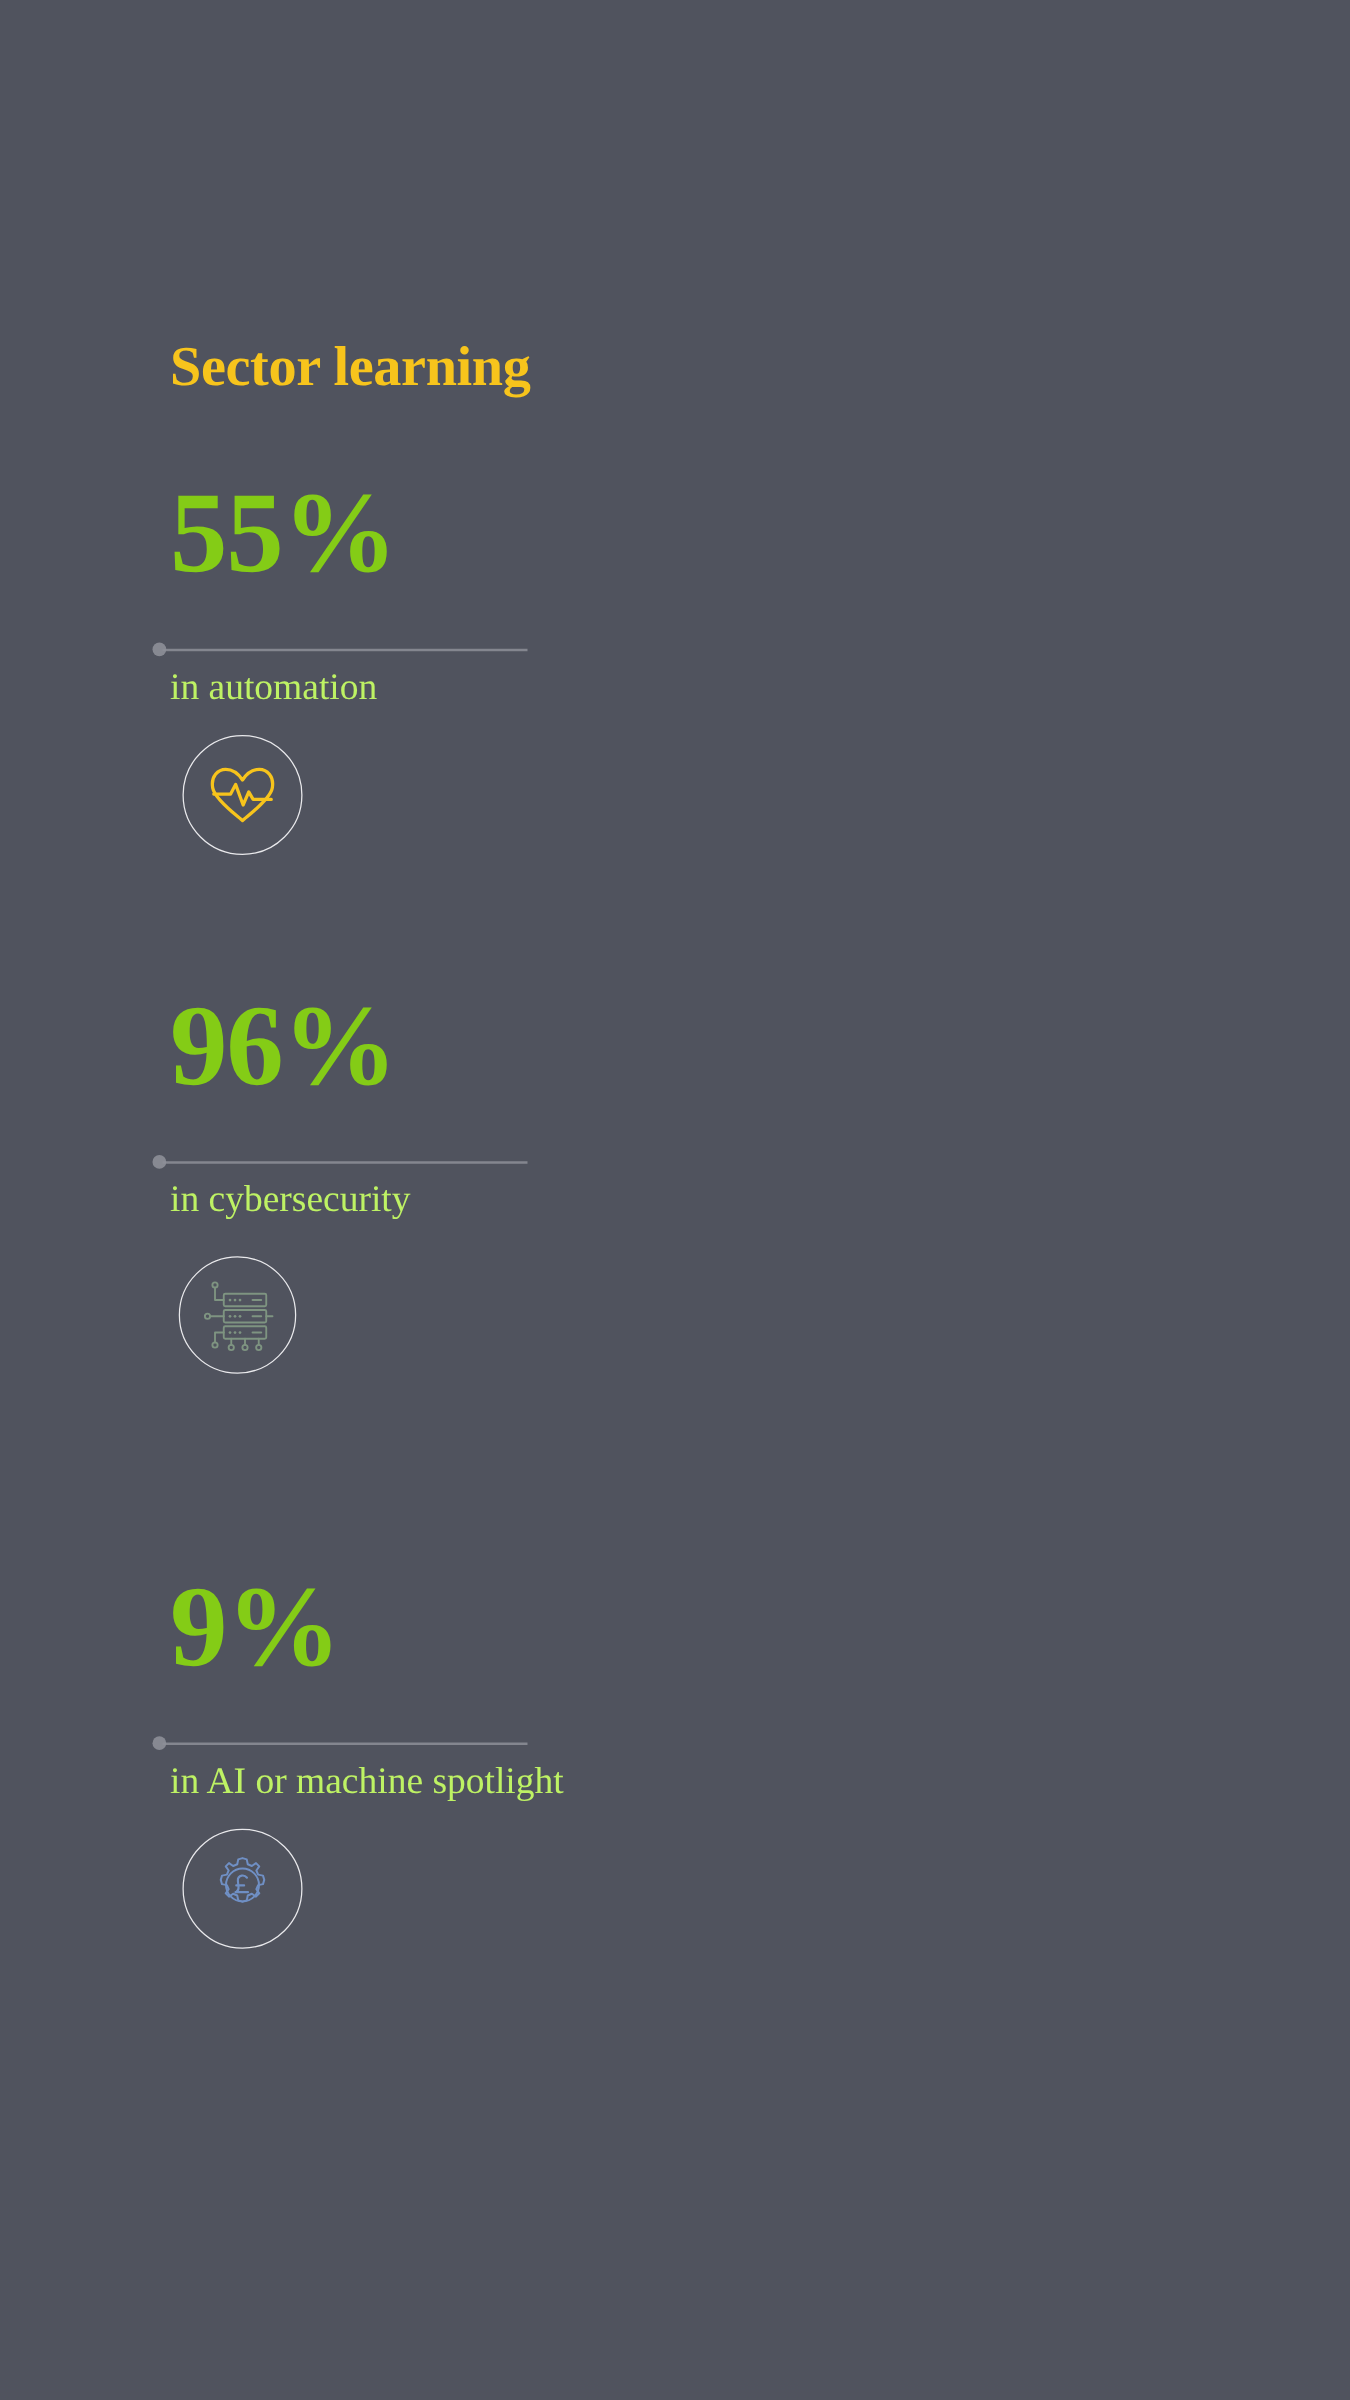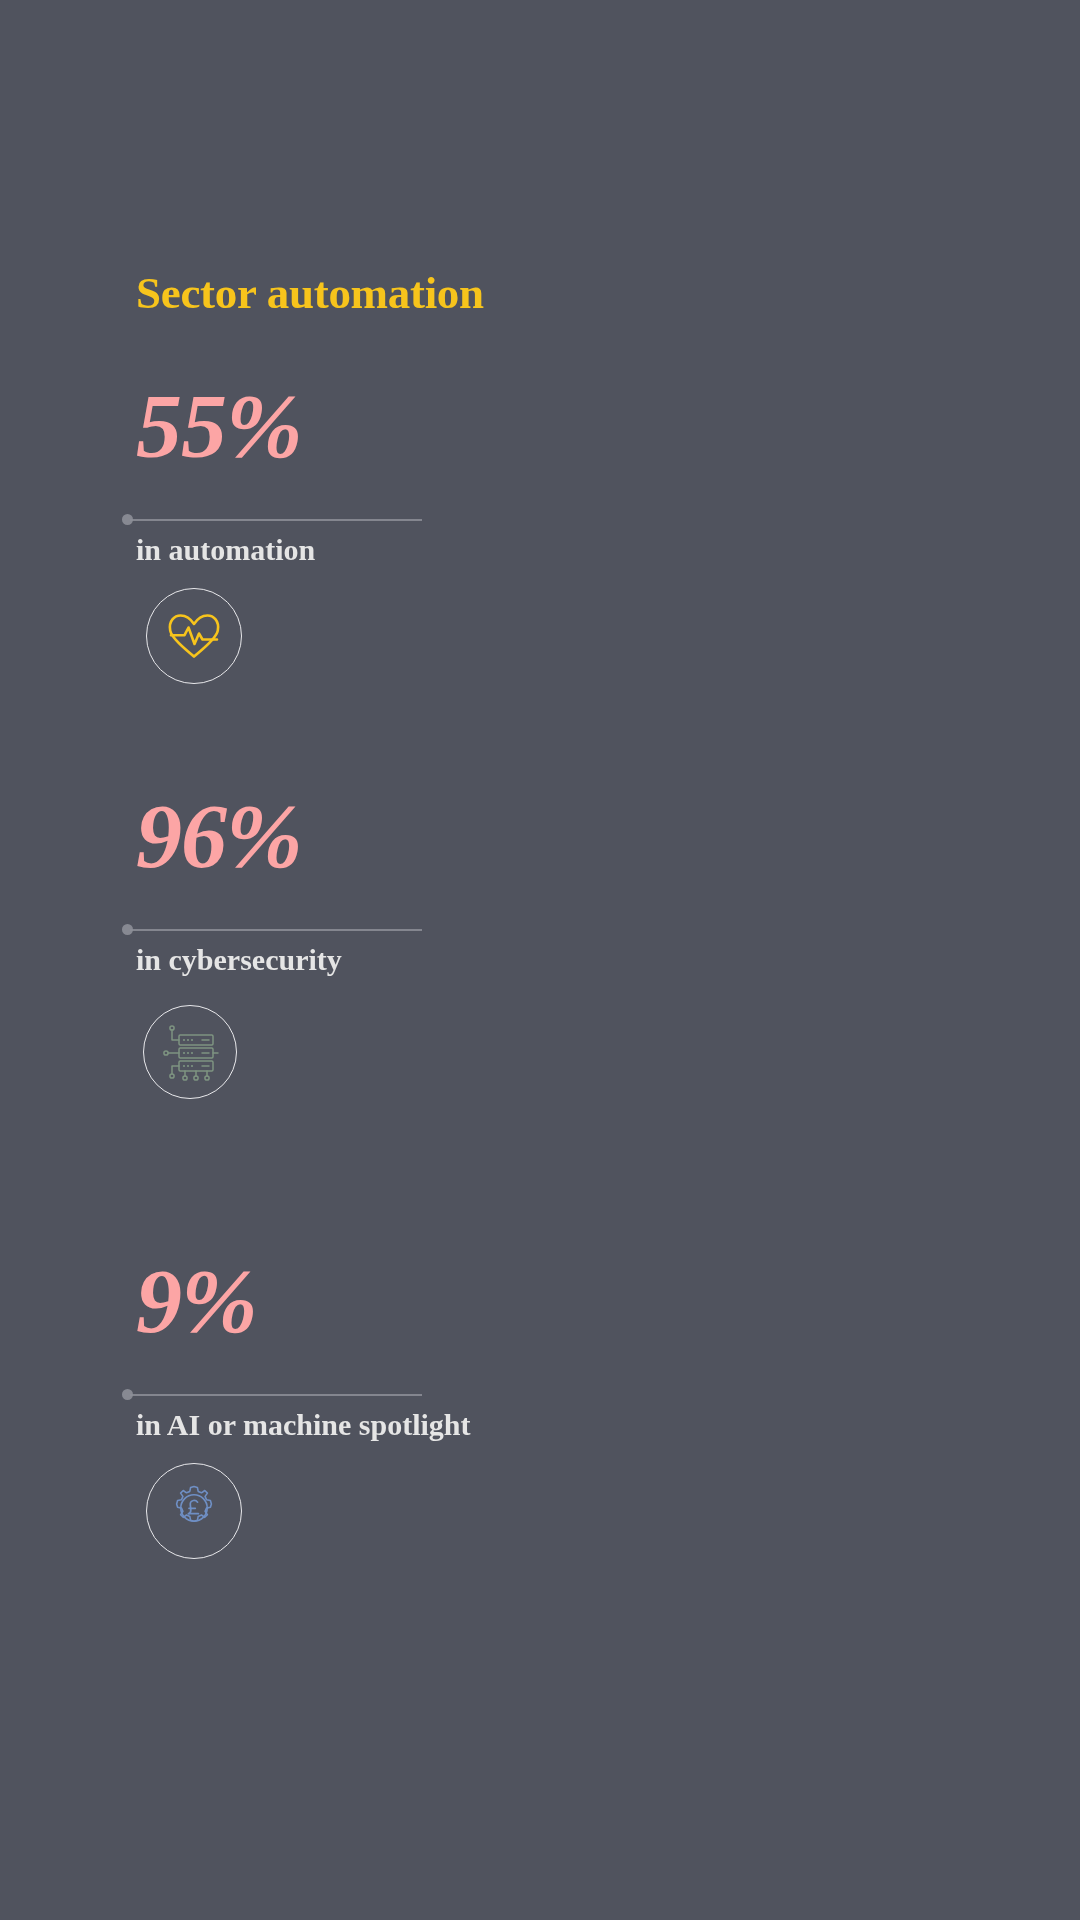--- a/index.html
+++ b/index.html
@@ -53,24 +53,23 @@
   .stat-block.b3 { top: 1255px; }
 
   .stat-value {
     position: absolute;
     left: 136px;
     top: 0;
     font-family: "Liberation Serif", "DejaVu Serif", serif;
     font-weight: bold;
     font-size: 92px;
     line-height: 92px;
-    color: #fca5a5;
+    color: #84cc16;
     letter-spacing: -1px;
     white-space: nowrap;
-    font-style: italic;
   }
 
   .stat-rule {
     position: absolute;
     left: 122px;
     top: 132px;
     width: 300px;
     height: 16px;
   }
   .stat-rule .rule-line {
@@ -91,24 +90,24 @@
     border-radius: 50%;
     background: #8d8f98;
     opacity: .9;
   }
 
   .stat-label {
     position: absolute;
     left: 136px;
     top: 152px;
     font-family: "Liberation Serif", "DejaVu Serif", serif;
-    font-weight: bold;
+    font-weight: normal;
     font-size: 30px;
     line-height: 36px;
-    color: #e5e5e5;
+    color: #bef264;
     white-space: nowrap;
   }
 
   .stat-icon {
     position: absolute;
     left: 146px;
     top: 208px;
     width: 96px;
     height: 96px;
     border-radius: 50%;
@@ -120,21 +119,21 @@
   }
   .stat-icon.b2-icon { left: 143px; top: 215px; width: 94px; height: 94px; }
   .stat-icon svg { display: block; }
 </style>
 </head>
 <body>
 
 <div class="page">
   <div class="content">
 
-    <div class="spotlight-title">Sector automation</div>
+    <div class="spotlight-title">Sector learning</div>
 
     <div class="stat-block b1">
       <div class="stat-value">55%</div>
 
       <div class="stat-rule">
         <span class="rule-dot"></span>
         <span class="rule-line"></span>
       </div>
 
       <div class="stat-label">in automation</div>

